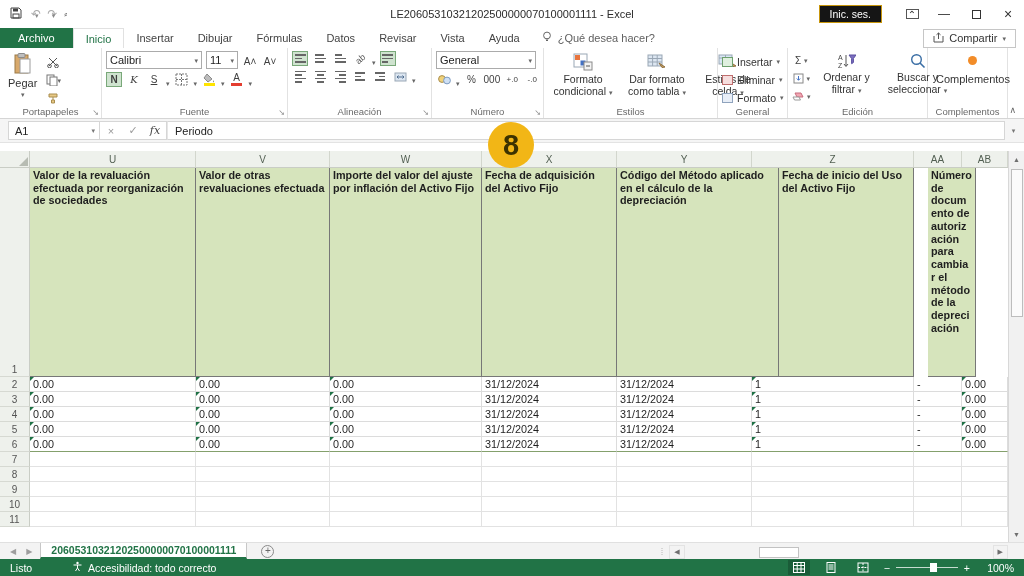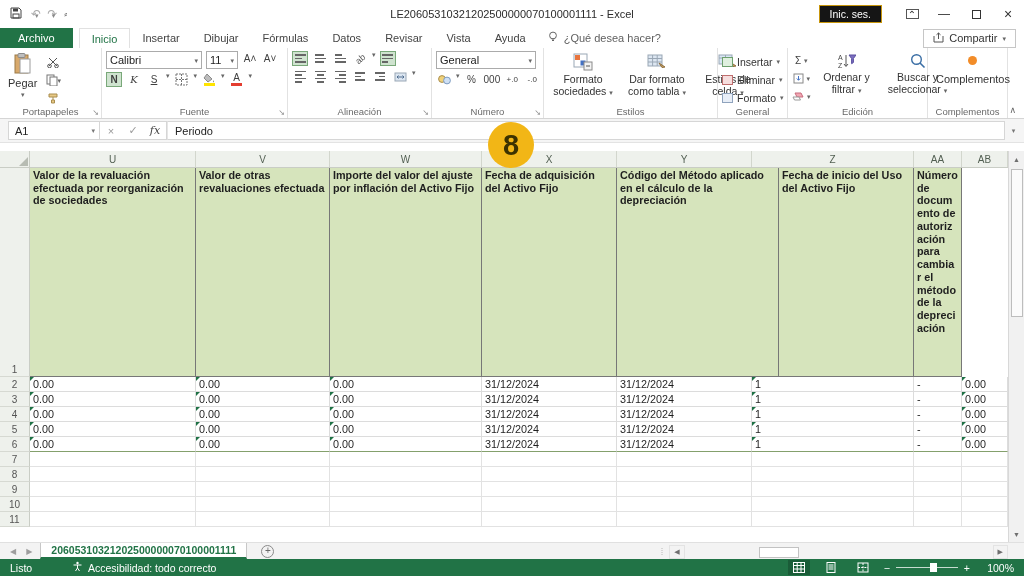--- a/index.html
+++ b/index.html
@@ -17,34 +17,34 @@
   .winctrl{margin-left:auto;display:flex;align-items:center;height:100%;}
   .signin{background:#151515;color:#fff;border:1px solid #c8960c;font-size:10.5px;padding:2px 10px;margin-right:14px;}
   .wbtn{width:32px;height:100%;display:flex;align-items:center;justify-content:center;color:#333;font-size:12px;}
   .ribopts{font-size:10px;border:1px solid #555;width:13px;height:10px;display:flex;align-items:center;justify-content:center;padding:0;}
   .restore-glyph{width:9px;height:9px;border:1px solid #333;}
 
   
   .tabrow{height:20px;display:flex;align-items:stretch;background:#fff;flex:0 0 auto;position:relative;}
   .file-tab{background:#217346;color:#fff;padding:0 18px;display:flex;align-items:center;font-size:11px;}
   .rtab{padding:0 12px;display:flex;align-items:center;color:#444;font-size:11px;}
-  .rtab.active{color:#217346;border:1px solid #e1e1e1;border-bottom:none;background:#fff;margin-left:6px;}
+  .rtab.active{color:#217346;border:1px solid #e1e1e1;border-bottom:none;background:#fff;}
   .tellme{display:flex;align-items:center;gap:6px;color:#5f5f5f;padding:0 10px;}
   .share-btn{margin-left:auto;margin-right:8px;align-self:center;display:flex;align-items:center;gap:5px;border:1px solid #c6c6c6;background:#fff;padding:2px 9px;color:#333;}
   .share-btn .drop{font-size:7px;color:#666;}
 
   
   .ribbon{height:71px;background:#fff;border-bottom:1px solid #d5d5d5;display:flex;flex:0 0 auto;position:relative;}
   .grp{position:relative;border-right:1px solid #e2e2e2;padding:3px 2px 13px 4px;display:flex;gap:4px;}
   .grp-label{position:absolute;bottom:1px;left:0;right:0;text-align:center;font-size:9.5px;color:#696969;}
   .launcher{position:absolute;bottom:1px;right:2px;font-size:8px;color:#8d8d8d;}
   .bigbtn{display:flex;flex-direction:column;align-items:center;justify-content:flex-start;padding:2px 4px;gap:2px;color:#333;}
   .drop{font-size:7px;color:#666;line-height:1;}
   .col{display:flex;flex-direction:column;justify-content:flex-start;gap:3px;}
-  .row{display:flex;align-items:flex-start;gap:4px;}
+  .row{display:flex;align-items:flex-end;gap:4px;}
   .sbtn{display:flex;align-items:center;justify-content:center;min-width:16px;height:15px;color:#3f3f3f;font-size:10px;}
   .toggled{background:#cfe3cf;border:1px solid #79a879;}
   .selbox{border:1px solid #ababab;background:#fff;height:18px;display:flex;align-items:center;padding:0 3px;gap:4px;color:#222;}
   .selbox .drop{margin-left:auto;}
   .bars{display:flex;flex-direction:column;gap:2px;}
   .bars i{display:block;height:1.5px;background:#666;}
   .uline{text-decoration:underline;}
   .colorbar{display:block;width:11px;height:3px;margin-top:0px;}
   .two-line{width:62px;text-align:center;font-size:10.5px;line-height:1.15;color:#333;}
   .cellsbtn{display:flex;align-items:center;gap:4px;height:15px;color:#333;font-size:10.5px;}
@@ -372,21 +372,21 @@
 
     <div class="grp" style="width:174px;justify-content:space-around;">
       <div class="bigbtn">
         <svg width="20" height="18" viewBox="0 0 20 18">
             <rect x="1" y="1" width="13" height="13" fill="#fff" stroke="#9aa7b5"></rect>
             <rect x="2" y="2" width="5" height="5" fill="#e8743d"></rect>
             <rect x="7.5" y="7.5" width="5" height="5" fill="#4472c4"></rect>
             <rect x="11" y="9" width="8" height="8" fill="#f3f3f3" stroke="#8a8a8a"></rect>
             <path d="M13 13 l4 0" stroke="#555"></path>
           </svg>
-        <span class="two-line"><span>Formato sociedades</span> <span class="drop">▾</span></span>
+        <span class="two-line"><span>Formato condicional</span> <span class="drop">▾</span></span>
       </div>
       <div class="bigbtn">
         <svg width="20" height="18" viewBox="0 0 20 18">
             <rect x="1" y="2" width="14" height="11" fill="#dce6f1" stroke="#9aa7b5"></rect>
             <path d="M1 5.5 h14 M1 9 h14 M5.6 2 v11 M10.2 2 v11" stroke="#9aa7b5"></path>
             <path d="M12 10 l6 4 -3 .5 z" fill="#c8a165" stroke="#8f6f3e"></path>
           </svg>
         <span class="two-line"><span>Dar formato como tabla</span> <span class="drop">▾</span></span>
       </div>
       <div class="bigbtn">
@@ -503,21 +503,21 @@
       </div>
     <div id="gridbody">
         <div class="grow" style="height: 209px;">
           <div class="gut">1</div>
           <div class="cell hcell" style="width: 166px;">Valor de la revaluación efectuada por reorganización de sociedades</div>
           <div class="cell hcell" style="width: 134px;">Valor de otras revaluaciones efectuada</div>
           <div class="cell hcell" style="width: 152px;">Importe del valor del ajuste por inflación del Activo Fijo</div>
           <div class="cell hcell" style="width: 135px;">Fecha de adquisición del Activo Fijo</div>
           <div class="cell hcell" style="width: 162px;">Código del Método aplicado en el cálculo de la depreciación</div>
           <div class="cell hcell" style="width: 135px;">Fecha de inicio del Uso del Activo Fijo</div>
-          <div class="cell hcell" style="width: 48px;">Número de documento de autorización para cambiar el método de la depreciación</div>
+          <div class="cell hcell" style="width: 48px; margin-left: 14px;">Número de documento de autorización para cambiar el método de la depreciación</div>
         </div>
         <div class="grow" style="height: 15px;">
           <div class="gut">2</div>
           <div class="cell dcell" style="width: 166px;">
             <span class="tri"></span>
             <span class="cv">0.00</span>
           </div>
           <div class="cell dcell" style="width: 134px;">
             <span class="tri"></span>
             <span class="cv">0.00</span>

